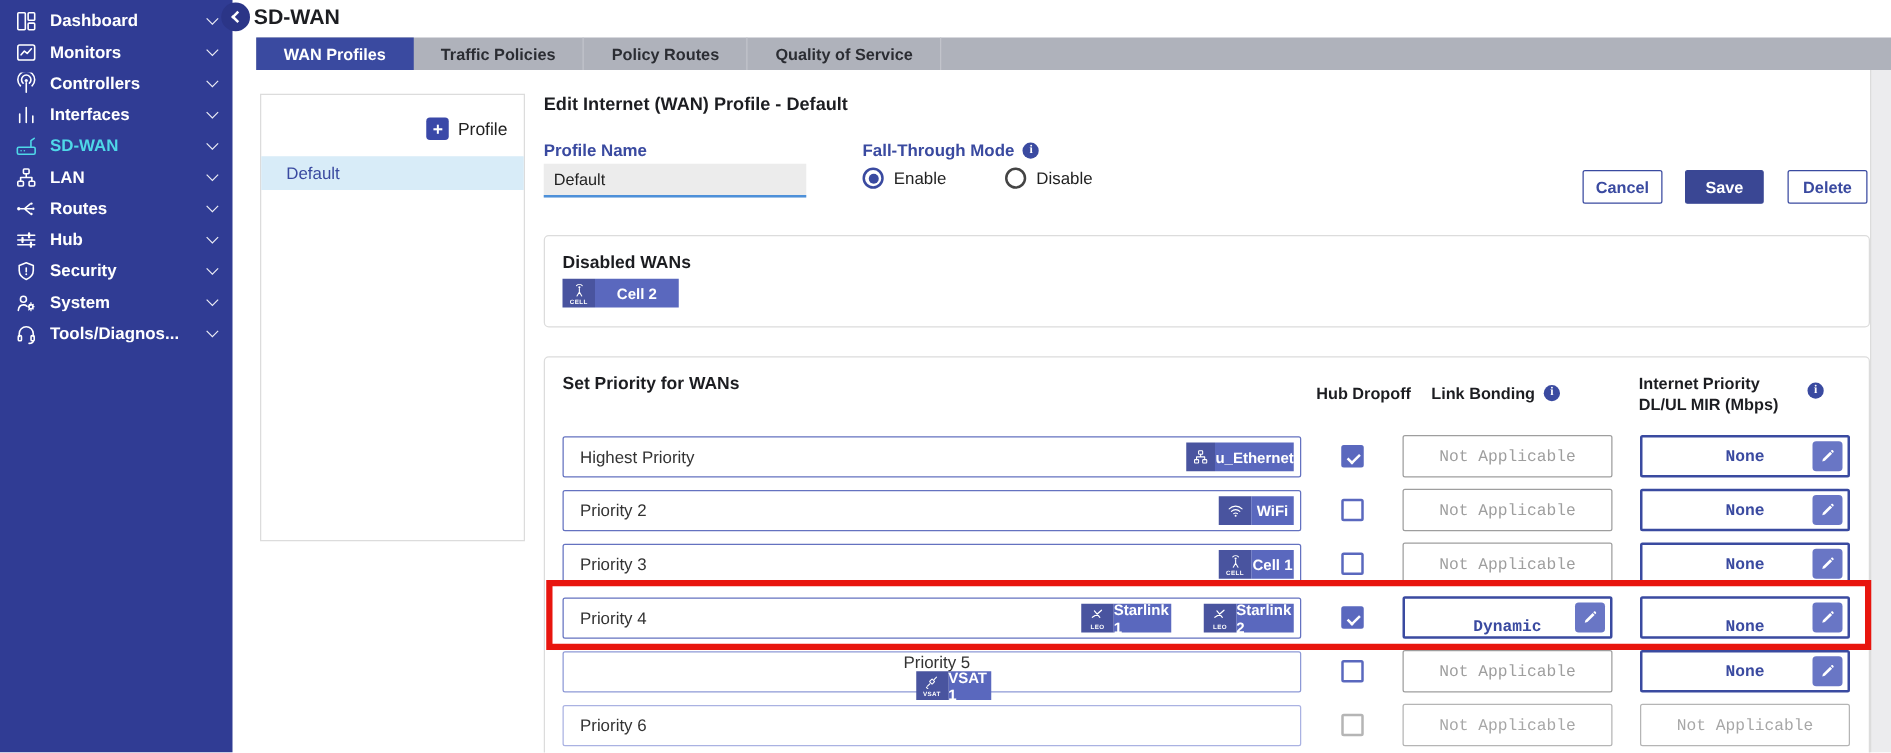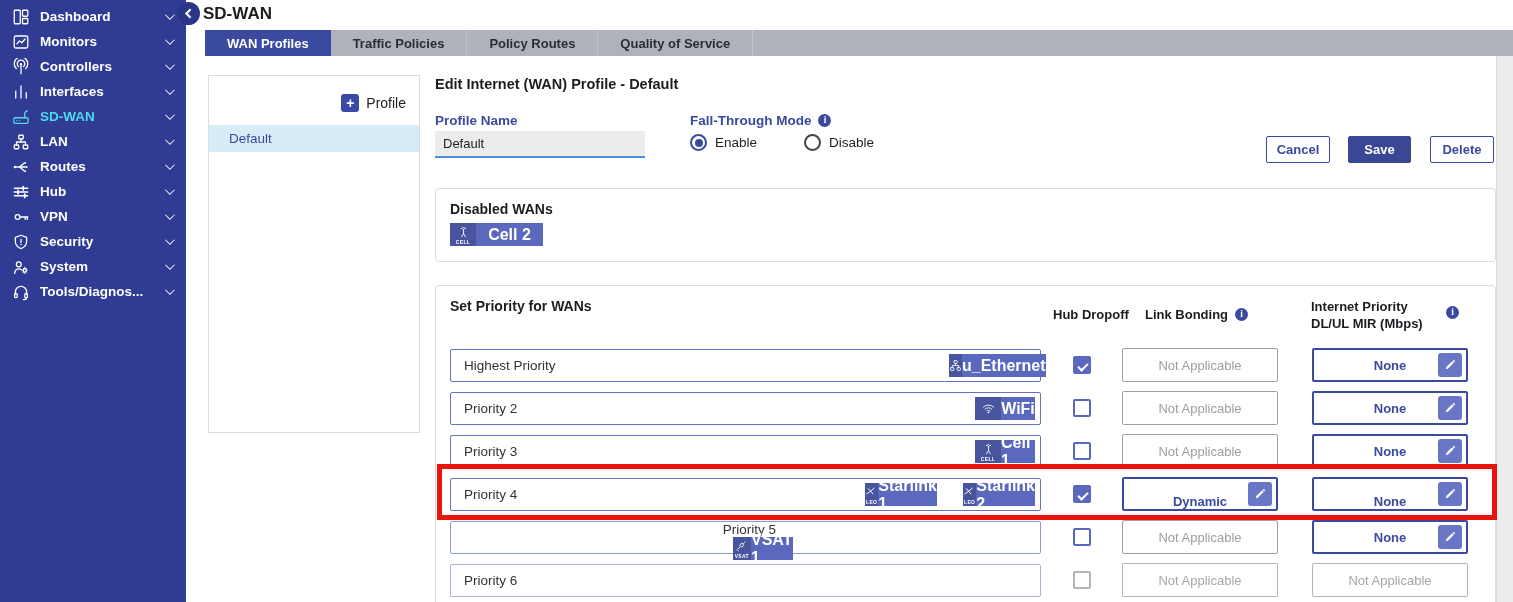--- a/index.html
+++ b/index.html
@@ -57,21 +57,21 @@
   .card { position:absolute; background:#fff; border:1px solid #dcdcdc; border-radius:4px; }
   .disabled-box { left:435px; top:188px; width:1061px; height:74px; }
   .priority-box { left:435px; top:285px; width:1061px; height:332px; }
   .card-title { position:absolute; left:14px; top:12px; font-size:14px; font-weight:bold; color:#1c1d21; }
 
   
   .chip { display:flex; height:23px; cursor:pointer; }
   .chip-icon { width:26px; background:#49549f; display:flex; flex-direction:column; align-items:center; justify-content:center; color:#fff; }
   .chip-icon svg { width:13px; height:13px; stroke:#fff; fill:none; stroke-width:1.6; stroke-linecap:round; stroke-linejoin:round; }
   .chip-icon .cap { font-size:5px; line-height:4px; letter-spacing:.3px; margin-top:1px; font-weight:bold; }
-  .chip-body { background:#5a68be; color:#fff; font-size:16px; font-weight:bold; display:flex; align-items:center; justify-content:center; flex:1; }
+  .chip-body { background:#5a68be; color:#fff; font-size:12px; font-weight:bold; display:flex; align-items:center; justify-content:center; flex:1; }
   .disabled-box .chip { position:absolute; left:14px; top:34px; width:93px; }
 
   
   .col-head { position:absolute; font-size:13px; font-weight:bold; color:#1c1d21; }
   .ch-hub { left:606px; top:21px; width:84px; text-align:left;margin-left:11px; }
   .ch-bond { left:709px; top:21px; display:flex; align-items:center; }
   .ch-inet { left:875px; top:12px; line-height:17px; width:118px; }
   .ch-inet-info { position:absolute; left:1003px; top:20px; }
 
   .prow-label { position:absolute; left:14px; width:591px; height:33px; border:1.5px solid #6472c0; border-radius:2px; background:#fff; display:flex; align-items:center; padding:0 5px 0 13px; font-size:13.5px; color:#333; }
@@ -80,21 +80,21 @@
   .prow-label .chip.wide { width:106px; }
   .prow-label .chip.star { width:92px; }
   .prow-label.b5 { border-color:#8d99d6; }
   .prow-label.b6 { border-color:#aab2e2; }
 
   .cbx { position:absolute; left:637px; width:18px; height:18px; border:2px solid #5a68be; border-radius:2px; background:#fff; cursor:pointer; }
   .cbx.checked { background:#5a68be; }
   .cbx.checked::after { content:""; position:absolute; left:3px; top:4.5px; width:8px; height:4px; border-left:2px solid #fff; border-bottom:2px solid #fff; transform:rotate(-45deg); }
   .cbx.gray { border-color:#b5b5b5; }
 
-  .cellbox { position:absolute; width:156px; height:34px; border-radius:2px; display:flex; align-items:center; justify-content:center; font-size:13px; background:#fff; }
+  .cellbox { position:absolute; width:168px; height:34px; border-radius:2px; display:flex; align-items:center; justify-content:center; font-size:13px; background:#fff;font-family:Liberation Mono, monospace; }
   .cellbox.bond { left:686px; }
   .cellbox.inet { left:876px; }
   .cellbox.na { border:1px solid #9e9e9e; color:#9e9e9e; }
   .cellbox.na.light { border-color:#b5b5b5; color:#a7a7a7; }
   .cellbox.edit { border:2px solid #3a4aa0; color:#3a4aa0; font-weight:bold; cursor:pointer; }
   .pencil { position:absolute; right:4px; top:3px; width:24px; height:24px; background:#6976c5; border-radius:3px; display:flex; align-items:center; justify-content:center; cursor:pointer; }
   .pencil svg { width:14px; height:14px; }
 
   .rtop0 { top:63px; } .rtop1 { top:106px; } .rtop2 { top:149px; } .rtop3 { top:192px; } .rtop4 { top:235px;flex-direction:column; } .rtop5 { top:278px; }
   .ctop0 { top:70px; } .ctop1 { top:113px; } .ctop2 { top:156px; } .ctop3 { top:199px; } .ctop4 { top:242px; } .ctop5 { top:285px; }
@@ -189,30 +189,20 @@
           <path d="M3 7h18M3 12h18M3 17h18"></path>
           <path d="M15 4.8v4.4M8 9.8v4.4M17 14.8v4.4" stroke-width="2.4"></path>
         </svg>
       </span>
     <span class="nav-label">Hub</span>
       <span class="chev"></span>
   </div>
   <div class="nav-item">
     <span class="nicon">
         <svg viewBox="0 0 24 24">
-          <circle cx="7.5" cy="12" r="3.2"></circle>
-          <path d="M10.7 12H21M17.5 12v3.2M20.5 12v3.2"></path>
-        </svg>
-      </span>
-    <span class="nav-label">VPN</span>
-      <span class="chev"></span>
-  </div>
-  <div class="nav-item">
-    <span class="nicon">
-        <svg viewBox="0 0 24 24">
           <path d="M12 3l7.5 2.8v5.4c0 4.6-3.2 7.8-7.5 9.6-4.3-1.8-7.5-5-7.5-9.6V5.8z"></path>
           <path d="M12 8.5v4"></path>
           <circle class="fdot" cx="12" cy="15.2" r="1"></circle>
         </svg>
       </span>
     <span class="nav-label">Security</span>
       <span class="chev"></span>
   </div>
   <div class="nav-item">
     <span class="nicon">

